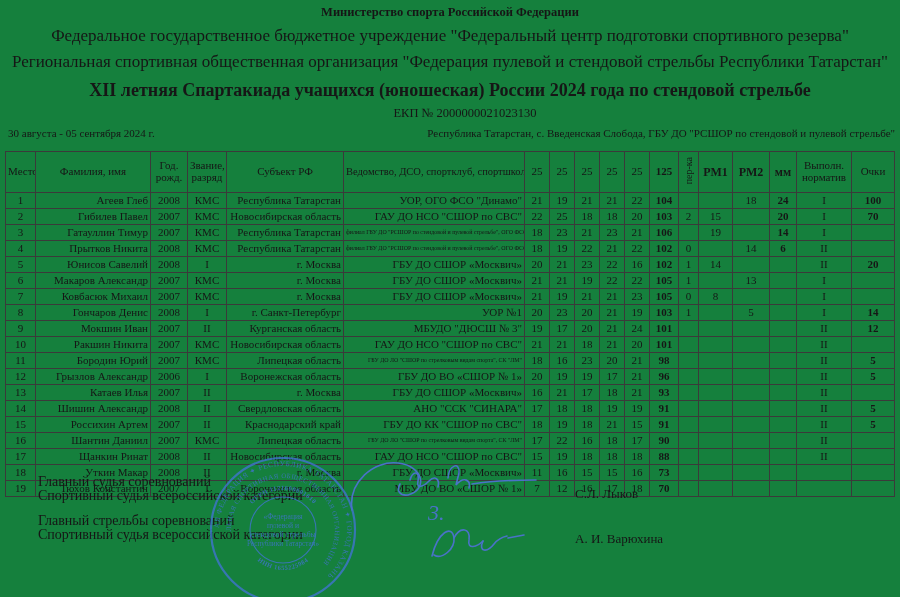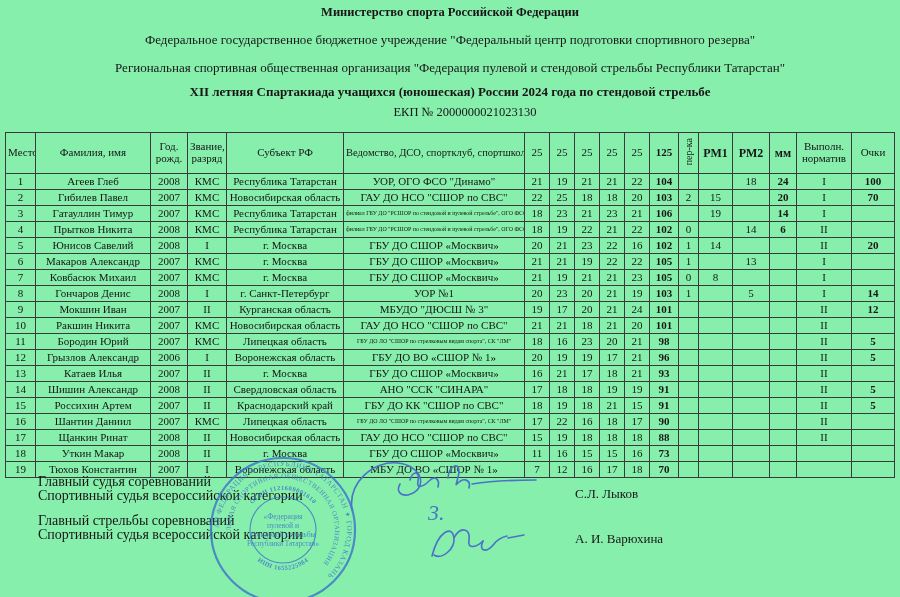--- a/index.html
+++ b/index.html
@@ -1,31 +1,31 @@
 <!DOCTYPE html>
 <html><head>
 <meta charset="utf-8">
 <style>
   html,body{margin:0;padding:0;background:#e8e8e8;}
-  .page{position:relative;width:900px;height:597px;background:#86efac;overflow:hidden;
+  .page{position:relative;width:900px;height:597px;background:#15803d;overflow:hidden;
         font-family:"Liberation Serif","DejaVu Serif",serif;color:#161616;margin:0 auto;}
   .hdr{text-align:center;}
   .h-min{font-size:12.5px;font-weight:bold;padding-top:5px;}
-  .h-org{font-size:13px;margin-top:12px;}
-  .h-title{font-size:13px;font-weight:bold;margin-top:8px;}
+  .h-org{font-size:17px;margin-top:6px;}
+  .h-title{font-size:18px;font-weight:bold;margin-top:8px;}
   .h-ekp{font-size:12.5px;font-weight:normal;margin-top:5px;margin-left:30px;}
   .meta{display:flex;justify-content:space-between;font-size:11px;margin:6px 5px 0 8px;}
   .h-sub{text-align:center;font-size:11px;margin-top:5px;}
 
   table.results{border-collapse:collapse;table-layout:fixed;width:889px;margin:12px 0 0 5px;}
   .results th,.results td{border:1px solid #3a3a3a;font-size:11px;padding:0 2px;
       text-align:center;overflow:hidden;line-height:1.08;}
   .results th{font-weight:normal;height:40px;}
   .results td{height:15px;white-space:nowrap;}
-  .results td.left{text-align:center;}
+  .results td.left{text-align:right;}
   .results td.b, .results th.b{font-weight:bold;}
   .results td.tiny{font-size:5.9px;}
   .results th.pmh{font-size:12px;font-weight:bold;}
   .results th.nowrap{white-space:nowrap;font-size:10.5px;}
   .results th.rot{padding:0;}
   .rot span{display:inline-block;writing-mode:vertical-rl;transform:rotate(180deg);
       font-size:10px;line-height:1;}
 
   .footer-label{position:absolute;left:38px;font-size:14px;white-space:nowrap;}
   .footer-name{position:absolute;left:575px;font-size:13px;white-space:nowrap;}
@@ -40,20 +40,24 @@
 <div class="page">
 
   <div class="hdr">
     <div class="h-min">Министерство спорта Российской Федерации</div>
     <div class="h-org">Федеральное государственное бюджетное учреждение "Федеральный центр подготовки спортивного резерва"</div>
     <div class="h-org">Региональная спортивная общественная организация "Федерация пулевой и стендовой стрельбы Республики Татарстан"</div>
     <div class="h-title">XII летняя Спартакиада учащихся (юношеская) России 2024 года по стендовой стрельбе</div>
     <div class="h-ekp">ЕКП № 2000000021023130</div>
   </div>
 
+  <div class="meta">
+    <span>30 августа - 05 сентября 2024 г.</span>
+    <span>Республика Татарстан, с. Введенская Слобода, ГБУ  ДО "РСШОР по стендовой и пулевой стрельбе"</span>
+  </div>
 
 
   <table class="results">
     <colgroup>
       <col style="width:30px">
         <col style="width:115px">
         <col style="width:37px">
         <col style="width:39px">
       <col style="width:117px">
         <col style="width:181px">

